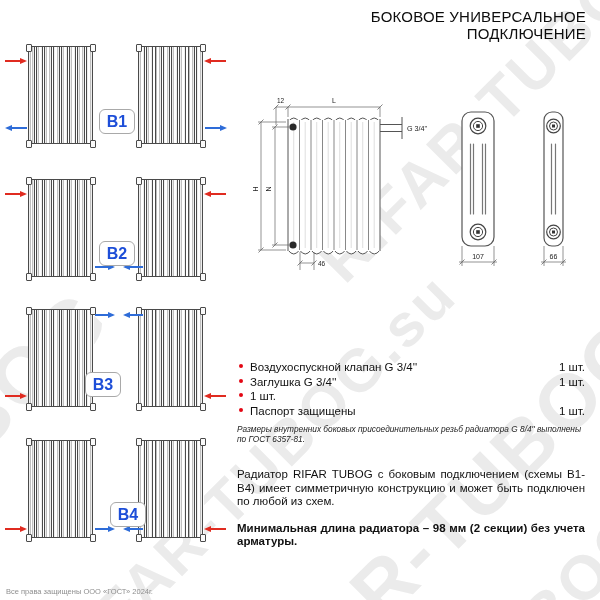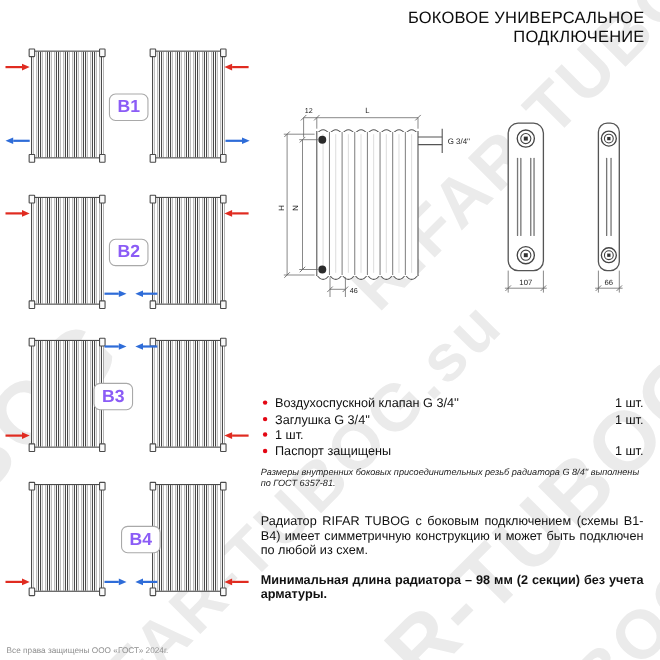--- a/index.html
+++ b/index.html
@@ -29,21 +29,21 @@
   .arr{position:absolute;width:15px;height:2px;background:currentColor;}
   .arr.red{color:#e02b20}.arr.blue{color:#2e6cd8}
   .arr::after{content:"";position:absolute;top:-2.5px;width:0;height:0;border-style:solid;}
   .arr.r::after{right:-7px;border-width:3.5px 0 3.5px 7px;
        border-color:transparent transparent transparent currentColor;}
   .arr.l::after{left:-7px;border-width:3.5px 7px 3.5px 0;
        border-color:transparent currentColor transparent transparent;}
   
   .scheme-label{position:absolute;width:34px;height:23px;border:1px solid #a9a9a9;
        border-radius:6px;background:#fff;display:flex;align-items:center;justify-content:center;
-       font-size:16px;font-weight:bold;color:#8b5cf6;z-index:2;}
+       font-size:16px;font-weight:bold;color:#1d4ed8;z-index:2;margin-top:24px;}
   
   .tech{position:absolute;}
   .tech text{font-family:"Liberation Sans",sans-serif;fill:#222;}
   .caption{position:absolute;left:250px;top:272px;width:192px;text-align:center;
        font-style:italic;font-size:8.3px;color:#333;}
   
   .pkg{position:absolute;left:237px;top:360px;width:348px;}
   .pkg .h1{font-size:12.5px;font-weight:bold;margin:0 0 3px;color:#111;}
   .pkg .h2{font-size:12.5px;font-weight:bold;margin:0 0 7px;color:#e30613;}
   .pkg-row{display:flex;align-items:flex-end;font-size:11.5px;line-height:14.6px;color:#111;}

